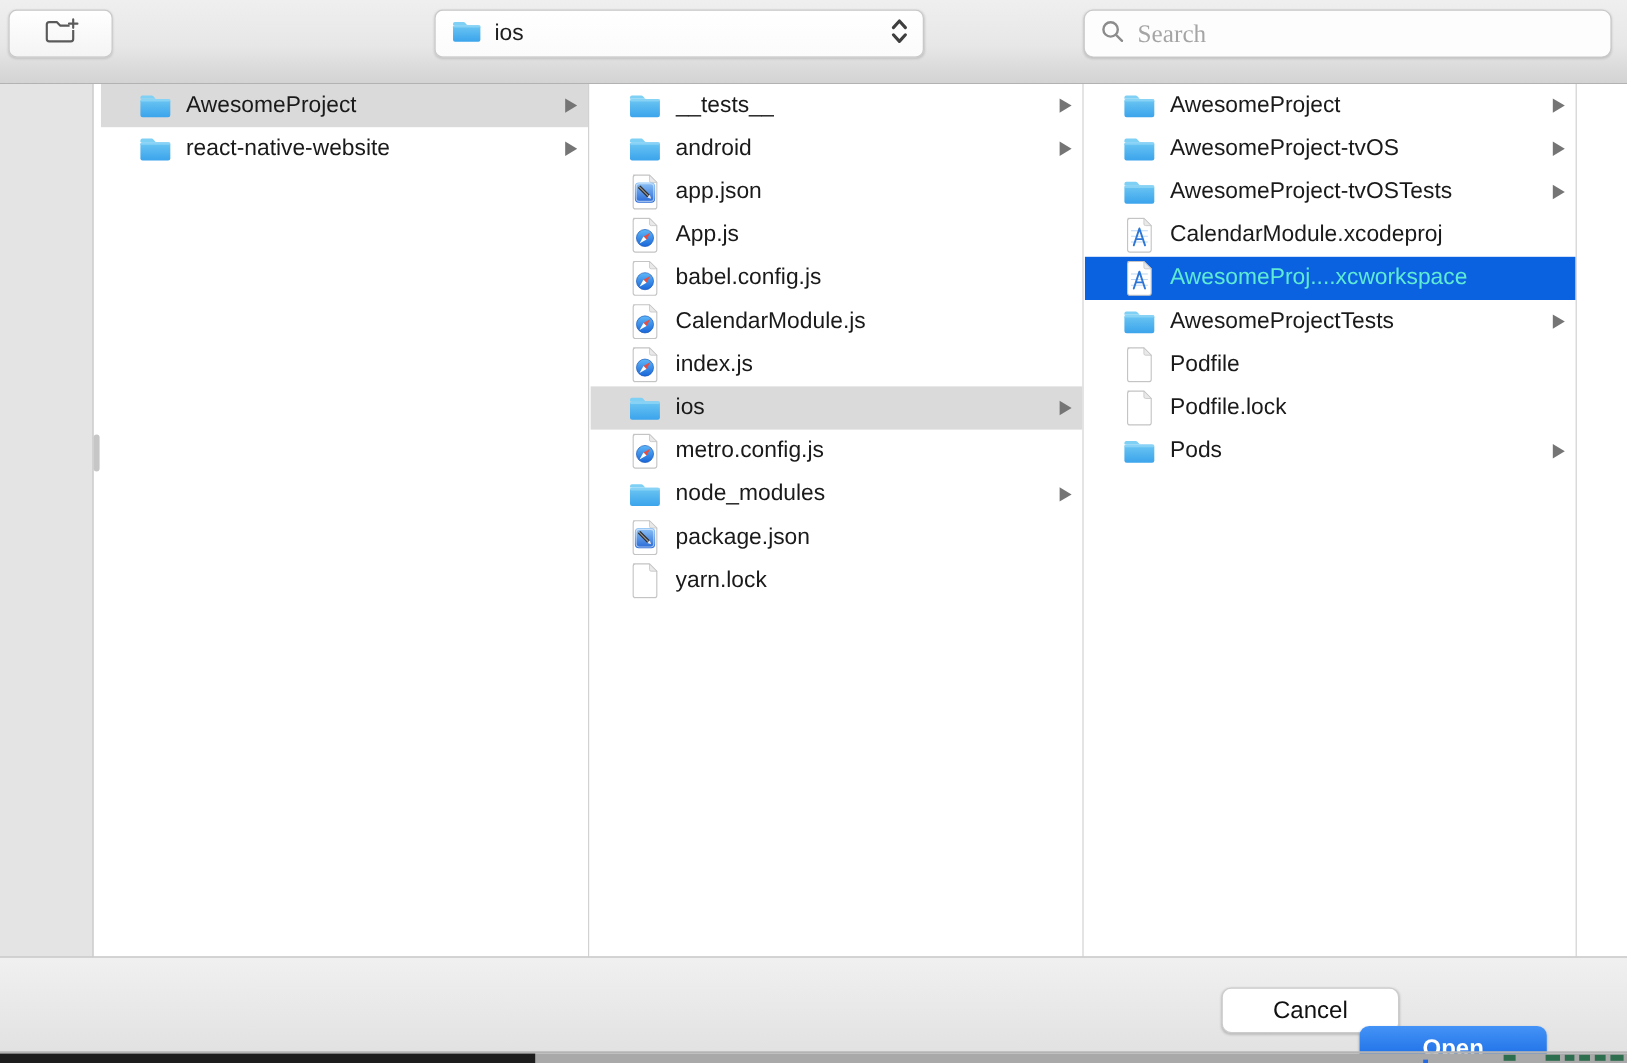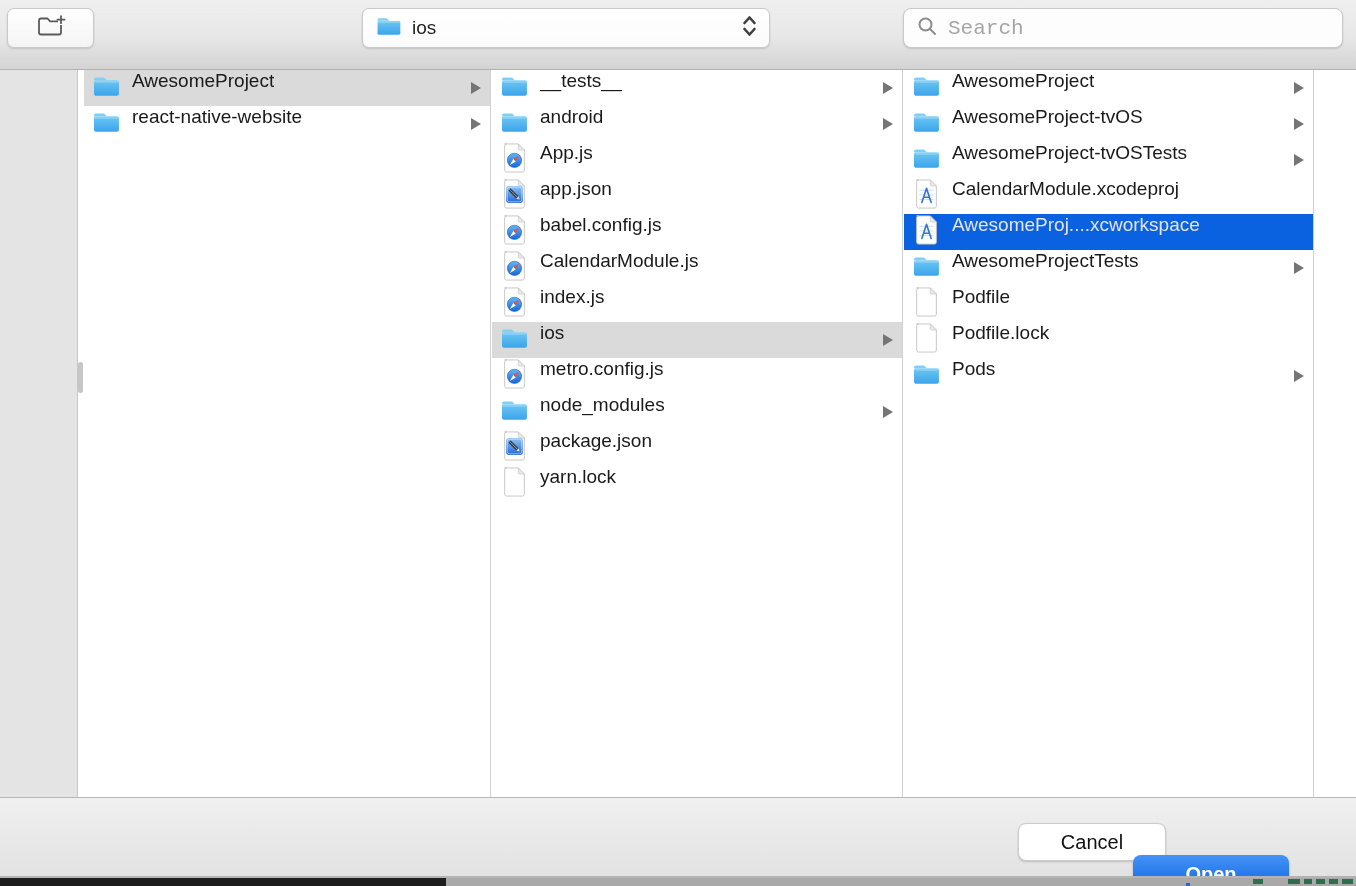--- a/index.html
+++ b/index.html
@@ -20,39 +20,39 @@
     background:linear-gradient(180deg,#ffffff,#f4f4f4);
     border:1px solid #c9c9c9;
     box-shadow:0 1px 2px rgba(0,0,0,.14);
   }
   .newfolder{left:7px;top:8px;width:87px;height:40px;display:flex;align-items:center;justify-content:center;cursor:default;}
   .dropdown{left:362px;top:8px;width:408px;height:40px;display:flex;align-items:center;padding:0 12px;background:linear-gradient(180deg,#ffffff,#fbfbfb);}
   .dropdown .dd-label{font-size:19px;color:#1f1f1f;margin-left:10px;flex:1;}
   .searchbox{left:903px;top:8px;width:440px;height:40px;display:flex;align-items:center;padding:0 12px;border-radius:8px;background:#fdfdfd;}
   .searchbox input{
     border:none;outline:none;background:transparent;flex:1;margin-left:8px;
-    font-size:21px;color:#222;font-family:Liberation Mono, monospace;
+    font-size:21px;color:#222;font-family:Liberation Serif, serif;
   }
   .searchbox input::placeholder{color:#a5a5a5;}
   
   .content{position:absolute;left:0;top:70px;width:1356px;height:727px;background:#ffffff;}
   .side-strip{position:absolute;left:0;top:0;width:77px;height:727px;background:#e4e4e4;border-right:1px solid #c7c7c7;}
   .side-thumb{position:absolute;left:78px;top:292px;width:5px;height:31px;border-radius:3px;background:#c6c6c6;}
   .col{position:absolute;top:0;height:727px;box-sizing:border-box;border-right:1px solid #d2d2d2;overflow:hidden;background:#fff;}
   .col1{left:84px;width:407px;}
   .col2{left:492px;width:411px;}
   .col3{left:904px;width:410px;}
   .row{
-    position:relative;display:flex;align-items:flex-start;height:36px;
-    padding-left:7px;font-size:19px;color:#1a1a1a;cursor:default;white-space:nowrap;
+    position:relative;display:flex;align-items:center;height:36px;
+    padding-left:30px;font-size:19px;color:#1a1a1a;cursor:default;white-space:nowrap;
   }
   .row .icon{width:30px;height:32px;display:inline-flex;align-items:center;justify-content:center;margin-right:11px;flex:none;}
   .row .label{overflow:hidden;text-overflow:ellipsis;}
   .row.sel-gray{background:var(--sel-gray,#dadada);}
-  .row.sel-blue{background:var(--sel-blue,#0b62e1);color:#e5e5e5;}
+  .row.sel-blue{background:var(--sel-blue,#0b62e1);color:#5eead4;}
   .arrow{
     position:absolute;right:9px;top:50%;transform:translateY(-50%);
     width:0;height:0;border-left:10px solid #757575;
     border-top:6px solid transparent;border-bottom:6px solid transparent;
   }
   
   .footer{
     position:absolute;left:0;top:797px;width:1356px;height:79px;box-sizing:border-box;
     background:linear-gradient(180deg,#f0f0f0,#e2e2e2);
     border-top:1px solid #b8b8b8;
@@ -171,57 +171,57 @@
             <rect x="3" y="7" width="27" height="2.4" rx="1.2" fill="#8ed6f6" opacity=".8"></rect>
           </svg>
         </span>
         <span class="label">android</span>
         <span class="arrow"></span>
       </div>
       <div class="row">
         <span class="icon">
           <svg width="25" height="30" viewBox="0 0 26 32">
             <defs>
-              <linearGradient id="compG" x1="0" y1="0" x2="0" y2="1">
-                <stop offset="0" stop-color="#5fb8f8"></stop>
-                <stop offset="1" stop-color="#1a66d8"></stop>
-              </linearGradient>
-            </defs>
-            <path d="M2.5 1 H17 l6.5 6.5 V29 q0 2 -2 2 H4.5 q-2 0 -2 -2 V3 q0 -2 2 -2 Z" fill="#ffffff" stroke="#c4c4c4" stroke-width="1"></path>
-            <path d="M17 1 l6.5 6.5 H18.5 q-1.5 0 -1.5 -1.5 Z" fill="#e9e9e9" stroke="#c4c4c4" stroke-width=".7"></path>
-            <circle cx="13" cy="18.5" r="7.6" fill="url(#compG)" stroke="#1558bd" stroke-width=".6"></circle>
-            <g transform="rotate(45 13 18.5)">
-              <polygon points="13,11.6 14.9,18.5 11.1,18.5" fill="#e84e3f"></polygon>
-              <polygon points="13,25.4 14.9,18.5 11.1,18.5" fill="#ffffff"></polygon>
-            </g>
-          </svg>
-        </span>
-        <span class="label">App.js</span>
-      </div>
-      <div class="row">
-        <span class="icon">
-          <svg width="25" height="30" viewBox="0 0 26 32">
-            <defs>
               <linearGradient id="jsonG" x1="0" y1="0" x2="0" y2="1">
                 <stop offset="0" stop-color="#8ec3f6"></stop>
                 <stop offset="1" stop-color="#2668d6"></stop>
               </linearGradient>
             </defs>
             <path d="M2.5 1 H17 l6.5 6.5 V29 q0 2 -2 2 H4.5 q-2 0 -2 -2 V3 q0 -2 2 -2 Z" fill="#ffffff" stroke="#c4c4c4" stroke-width="1"></path>
             <path d="M17 1 l6.5 6.5 H18.5 q-1.5 0 -1.5 -1.5 Z" fill="#e9e9e9" stroke="#c4c4c4" stroke-width=".7"></path>
             <rect x="4" y="7.5" width="18" height="18" rx="3.5" fill="url(#jsonG)"></rect>
             <rect x="5.2" y="8.7" width="15.6" height="15.6" rx="2.6" fill="none" stroke="#ffffff" stroke-width="1" opacity=".55"></rect>
             <g transform="rotate(-45 13 16.5)">
               <rect x="11.4" y="9" width="3.2" height="12" rx=".5" fill="#2e2e2e"></rect>
               <rect x="12.5" y="9" width="1" height="12" fill="#9a9a9a"></rect>
               <polygon points="11.4,21 14.6,21 13,24.2" fill="#e7e7e7"></polygon>
             </g>
           </svg>
         </span>
         <span class="label">app.json</span>
+      </div>
+      <div class="row">
+        <span class="icon">
+          <svg width="25" height="30" viewBox="0 0 26 32">
+            <defs>
+              <linearGradient id="compG" x1="0" y1="0" x2="0" y2="1">
+                <stop offset="0" stop-color="#5fb8f8"></stop>
+                <stop offset="1" stop-color="#1a66d8"></stop>
+              </linearGradient>
+            </defs>
+            <path d="M2.5 1 H17 l6.5 6.5 V29 q0 2 -2 2 H4.5 q-2 0 -2 -2 V3 q0 -2 2 -2 Z" fill="#ffffff" stroke="#c4c4c4" stroke-width="1"></path>
+            <path d="M17 1 l6.5 6.5 H18.5 q-1.5 0 -1.5 -1.5 Z" fill="#e9e9e9" stroke="#c4c4c4" stroke-width=".7"></path>
+            <circle cx="13" cy="18.5" r="7.6" fill="url(#compG)" stroke="#1558bd" stroke-width=".6"></circle>
+            <g transform="rotate(45 13 18.5)">
+              <polygon points="13,11.6 14.9,18.5 11.1,18.5" fill="#e84e3f"></polygon>
+              <polygon points="13,25.4 14.9,18.5 11.1,18.5" fill="#ffffff"></polygon>
+            </g>
+          </svg>
+        </span>
+        <span class="label">App.js</span>
       </div>
       <div class="row">
         <span class="icon">
           <svg width="25" height="30" viewBox="0 0 26 32">
             <defs>
               <linearGradient id="compG" x1="0" y1="0" x2="0" y2="1">
                 <stop offset="0" stop-color="#5fb8f8"></stop>
                 <stop offset="1" stop-color="#1a66d8"></stop>
               </linearGradient>
             </defs>

